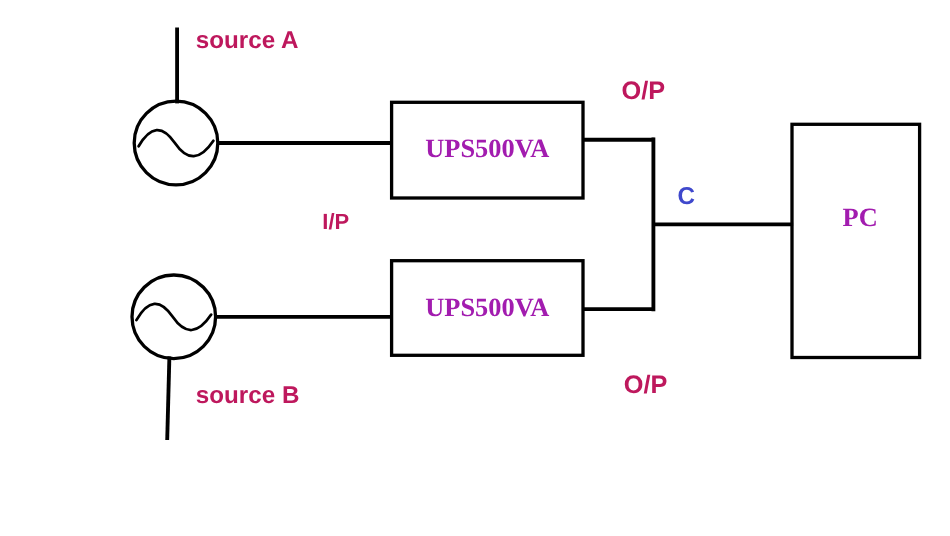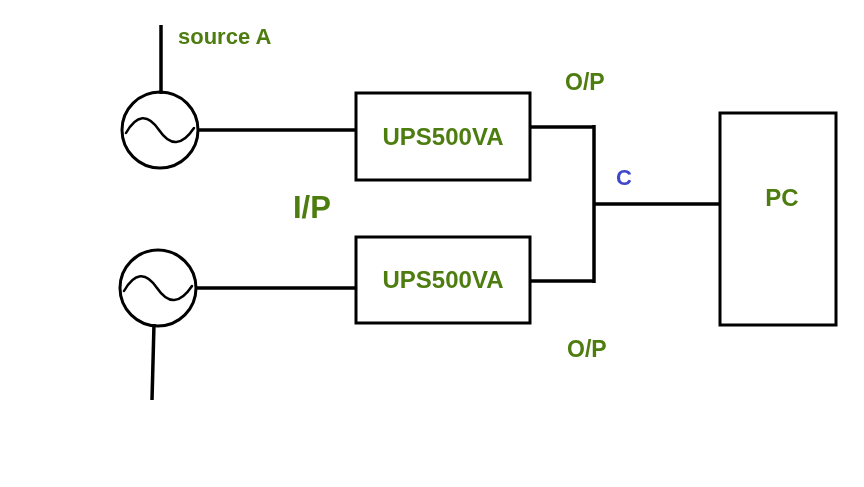--- a/index.html
+++ b/index.html
@@ -38,31 +38,32 @@
   }
   .sine {
     stroke: #000000;
     stroke-width: 2.5;
     fill: none;
     stroke-linecap: round;
   }
   .lbl {
     position: absolute;
     font-weight: bold;
-    color: #4d7c0f;
+    color: #be185d;
     white-space: nowrap;
     line-height: 1.1;
   }
   .box-label {
     position: absolute;
     display: flex;
     align-items: center;
     justify-content: center;
     font-weight: bold;
-    color: #4d7c0f;
+    color: #a21caf;
+    font-family: Liberation Serif, serif;
   }
 </style>
 </head>
 <body>
 
 <div class="stage">
 
   <svg width="864" height="487" viewBox="0 0 864 487">
 
     <line class="wire" x1="161" y1="25" x2="161" y2="94"></line>
@@ -86,24 +87,25 @@
     <rect class="shape-box" x="356" y="237" width="174" height="86"></rect>
     <line class="wire" x1="530" y1="281" x2="595" y2="281"></line>
   </svg>
 
   <div class="lbl" style="left:178px; top:25px; font-size:22px;">source A</div>
 
   <div class="box-label" style="left:356px; top:93px; width:174px; height:87px; font-size:24px;">UPS500VA</div>
 
   <div class="lbl" style="left:565px; top:70px; font-size:23px;">O/P</div>
 
-  <div class="lbl" style="left:293px; top:191px; font-size:31px;">I/P</div>
+  <div class="lbl" style="left:293px; top:191px; font-size:20px;">I/P</div>
 
   <div class="lbl" style="left: 616px; top: 166px; font-size: 22px; color: rgb(63, 72, 204);">C</div>
 
   <div class="box-label" style="left:720px; top:113px; width:124px; height:170px; font-size:24px;">PC</div>
 
   <div class="box-label" style="left:356px; top:237px; width:174px; height:86px; font-size:24px;">UPS500VA</div>
 
+  <div class="lbl" style="left:178px; top:347px; font-size:22px;">source B</div>
 
   <div class="lbl" style="left:567px; top:337px; font-size:23px;">O/P</div>
 
 </div>
 
 </body></html>

